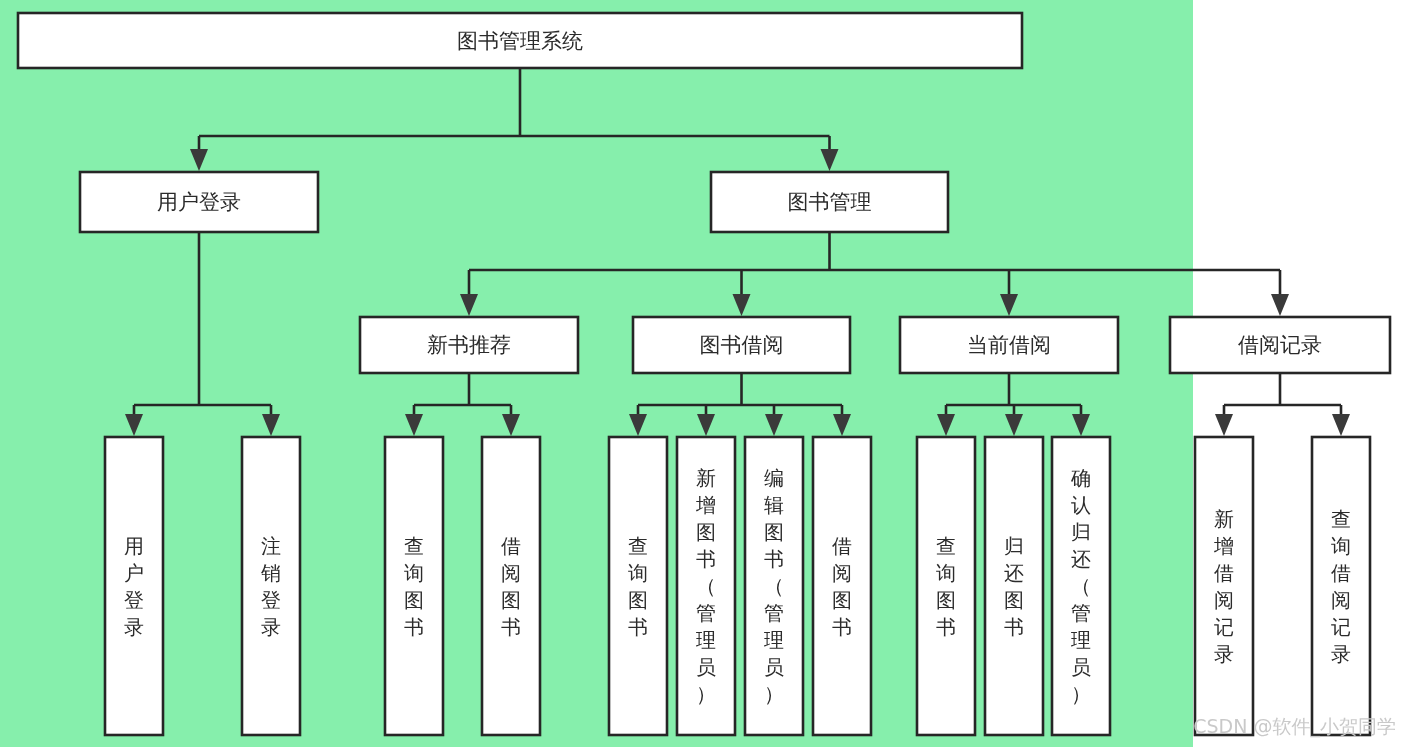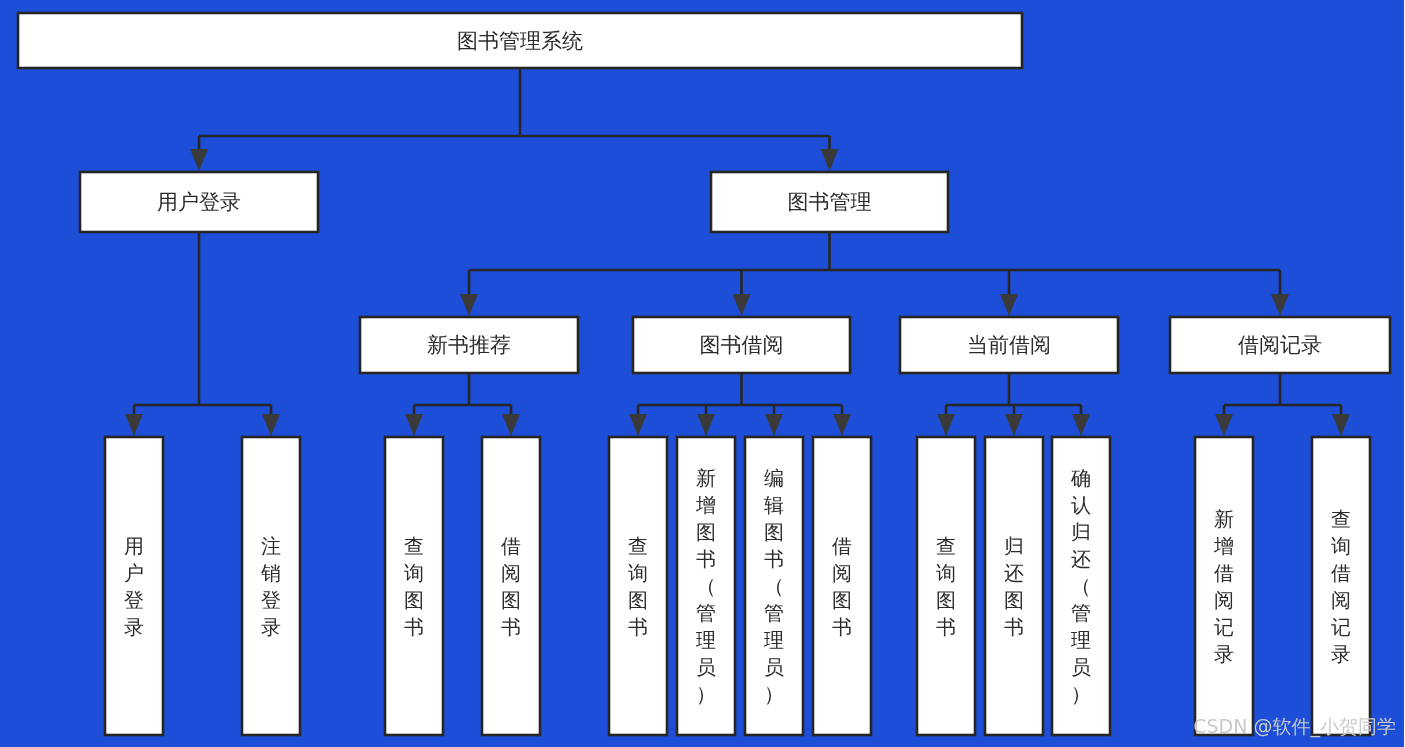--- a/index.html
+++ b/index.html
@@ -10,24 +10,23 @@
   }
   body {
     width: 1405px;
     height: 747px;
     font-family: "DejaVu Sans", "Liberation Sans", sans-serif;
     overflow: hidden;
     position: relative;
   }
   #diagram-root {
     position: relative;
-    width: 1396px;
+    width: 1193px;
     height: 747px;
-    background: #1d4ed8;
-    padding-left: 8px;
+    background: #86efac;
   }
   svg.diagram-svg {
     position: absolute;
     left: 0;
     top: 0;
     width: 1405px;
     height: 747px;
     display: block;
   }
   .node-box {

